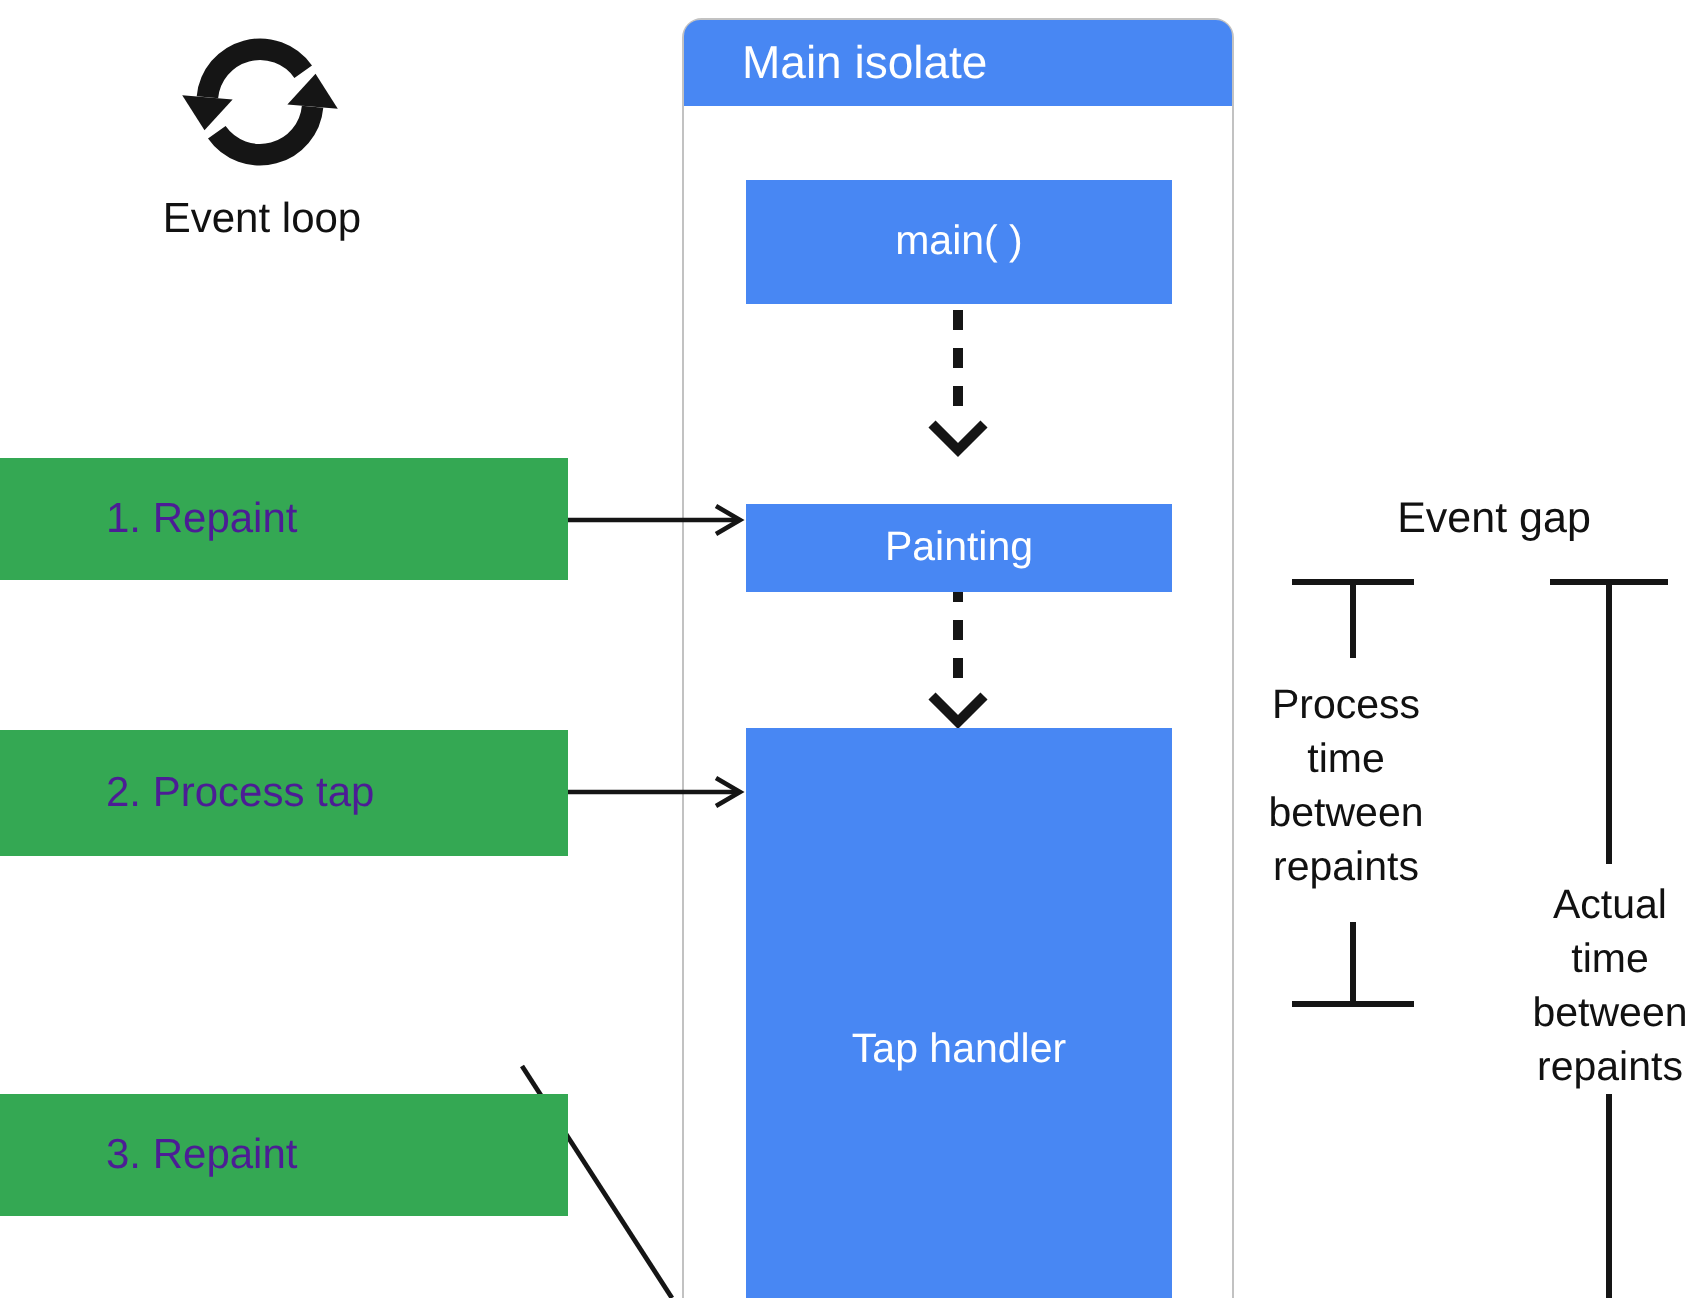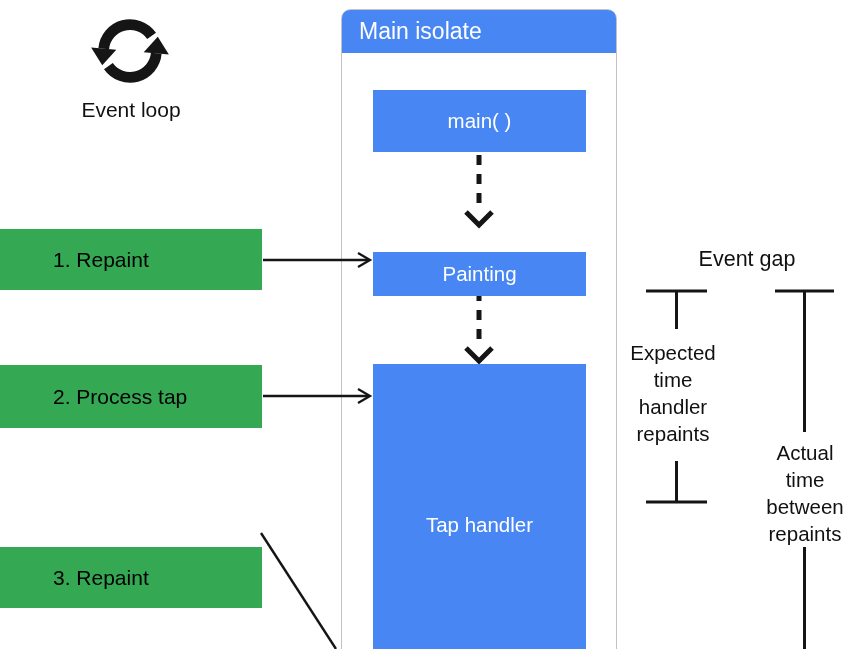--- a/index.html
+++ b/index.html
@@ -15,34 +15,34 @@
     font-size:21px;color:#111;}
   
   .isolate{
     left:341px;top:9px;width:276px;height:680px;
     background:#fff;border:1.5px solid #c2c2c2;border-radius:10px 10px 0 0;
     box-sizing:border-box;
   }
   .isolate-header{
     position:absolute;left:0;top:0;right:0;height:43px;
     background:#4887f3;border-radius:8px 8px 0 0;
-    color:#fff;font-size:23px;line-height:43px;padding-left:17px;
+    color:#fff;font-size:23px;line-height:43px;padding-left:29px;
   }
   
   .node{
     left:373px;width:213px;background:#4887f3;color:#fff;
     text-align:center;font-size:20.5px;
     display:flex;align-items:center;justify-content:center;
   }
   .node-main{top:90px;height:62px;}
   .node-painting{top:228px;height:44px;margin-top:24px;}
   .node-tap{top:364px;height:322px;}
   
   .event-box{
-    left:0;width:262px;background:#34a853;color:#000000;
+    left:0;width:284px;background:#34a853;color:#4c1d95;
     font-size:21px;display:flex;align-items:center;padding-left:53px;
     box-sizing:border-box;
   }
   .event-1{top:229px;height:61px;}
   .event-2{top:365px;height:63px;text-align:center;}
   .event-3{top:529px;height:61px;margin-top:18px;}
   
   .note{color:#111;text-align:center;}
   .frame-gap{left:667px;top:247px;width:160px;font-size:21.5px;}
   .expected{left:617px;top:339px;width:112px;font-size:20.5px;line-height:27px;}
@@ -114,16 +114,16 @@
 
   <div class="abs evt-label">Event loop</div>
   <div class="abs node node-painting">Painting</div>
   <div class="abs node node-tap">Tap handler</div>
 
   <div class="abs event-box event-1">1. Repaint</div>
   <div class="abs event-box event-2">2. Process tap</div>
   <div class="abs event-box event-3">3. Repaint</div>
 
   <div class="abs note frame-gap">Event gap</div>
-  <div class="abs note expected">Expected time handler repaints</div>
+  <div class="abs note expected">Process time between repaints</div>
   <div class="abs note actual">Actual time between repaints</div>
 
 </div>
 
 </body></html>

